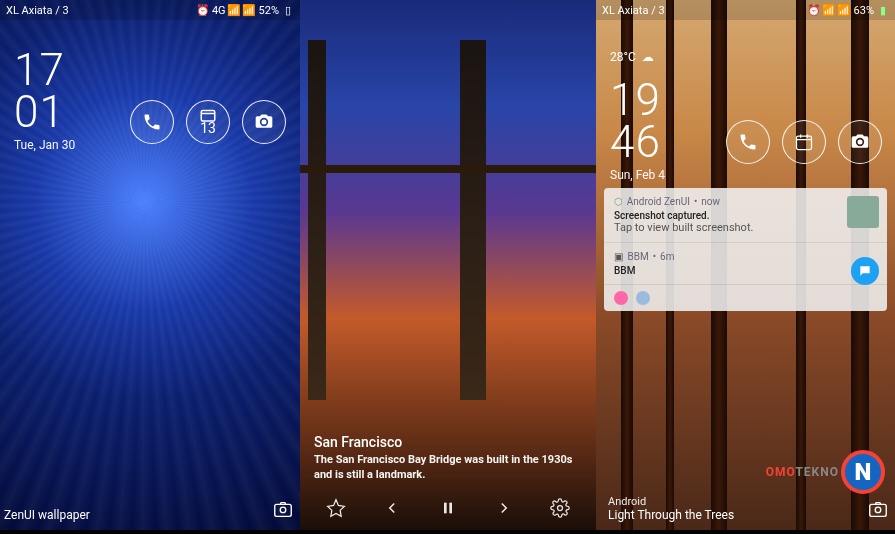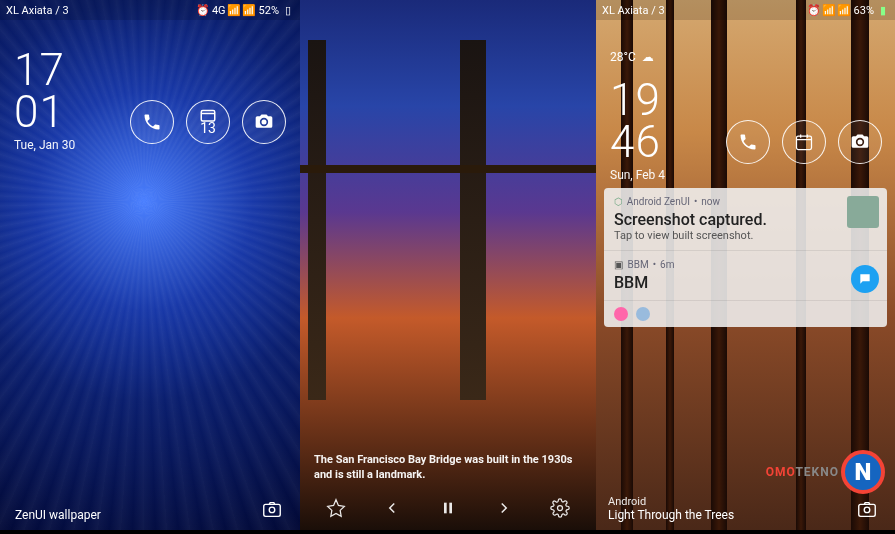--- a/index.html
+++ b/index.html
@@ -46,21 +46,21 @@
     .shortcut-row { position: absolute; top: 100px; left: 130px; display: flex; gap: 12px; z-index:5; }
     .screen3 .shortcut-row { top: 120px; left: 130px; }
     .shortcut {
       width: 44px; height: 44px; border: 1.5px solid rgba(255,255,255,0.9);
       border-radius: 50%; display: flex; align-items: center; justify-content: center;
       background: rgba(255,255,255,0.05);
     }
 
     .bottom-bar {
       position: absolute; bottom: 0; left: 0; right: 0;
-      padding: 8px 15px; display: flex; justify-content: space-between; align-items: flex-end;
+      padding: 8px 4px; display: flex; justify-content: space-between; align-items: flex-end;
       font-size: 12px; z-index:5;
     }
 
     .caption-block { position:absolute; bottom:48px; left:14px; right:14px; z-index:5; }
     .caption-title { font-size:14px; font-weight:500; margin-bottom:3px; }
     .caption-desc { font-size:11px; line-height:1.3; opacity:0.95;font-weight:bold; }
 
     .controls-row {
       position: absolute; bottom: 8px; left: 0; right: 0;
       display: flex; justify-content: space-around; align-items: center;
@@ -71,21 +71,21 @@
     .notif-panel {
       position: absolute; top: 188px; left: 8px; right: 8px;
       background: rgba(240,240,240,0.88); border-radius: 4px;
       color: #333; font-size: 11px; z-index:6;
     }
     .notif {
       padding: 8px 10px; border-bottom: 1px solid rgba(0,0,0,0.08);
       position: relative;
     }
     .notif-header { display:flex; gap:4px; align-items:center; font-size:10px; color:#667; margin-bottom:3px; }
-    .notif-title { font-size:16px; color:#222; font-weight:500; }
+    .notif-title { font-size:10px; color:#222; font-weight:500; }
     .notif-body { font-size:11px; color:#555; }
     .notif-thumb { position:absolute; right:8px; top:8px; width:32px; height:32px; background:#8a9; border-radius:3px; }
     .notif-badge { position:absolute; right:8px; top:14px; width:28px; height:28px; background:#1da1f2; border-radius:50%; display:flex; align-items:center; justify-content:center; }
     .notif-footer { padding:6px 10px; display:flex; gap:8px; }
     .dot { width:14px; height:14px; border-radius:50%; }
 
     .charging-block { position:absolute; bottom:8px; left:12px; font-size:12px; z-index:5; }
     .charging-block div:first-child { font-size:11px; opacity:0.9; }
 
     .cam-btn { width:24px; height:24px; }
@@ -157,20 +157,21 @@
     </div>
   </div>
 </div>
 
 <div class="screen screen2">
   <div class="bridge-tower bt1"></div>
   <div class="bridge-tower bt2"></div>
   <div class="bridge-deck"></div>
 
   <div class="caption-block">
+    <div class="caption-title">San Francisco</div>
     <div class="caption-desc">The San Francisco Bay Bridge was built in the 1930s and is still a landmark.</div>
   </div>
 
   <div class="controls-row">
     <div class="ctrl">
       <svg width="20" height="20" viewBox="0 0 24 24" fill="none" stroke="#fff" stroke-width="1.5">
           <path d="M12 2l2.9 6.9L22 10l-5 4.9 1.2 7.1L12 18.5 5.8 22 7 14.9 2 10l7.1-1.1z"></path>
         </svg>
     </div>
     <div class="ctrl">

